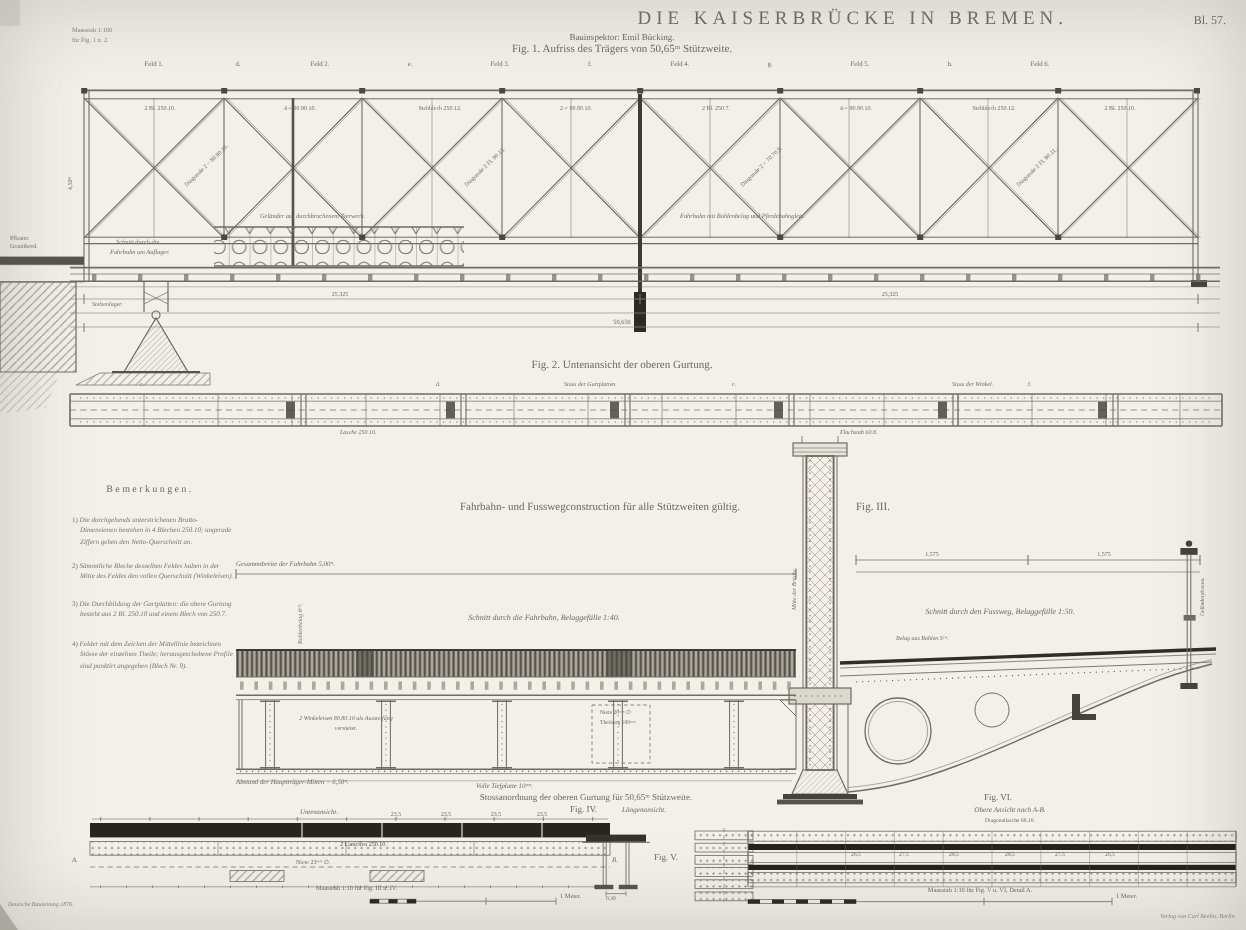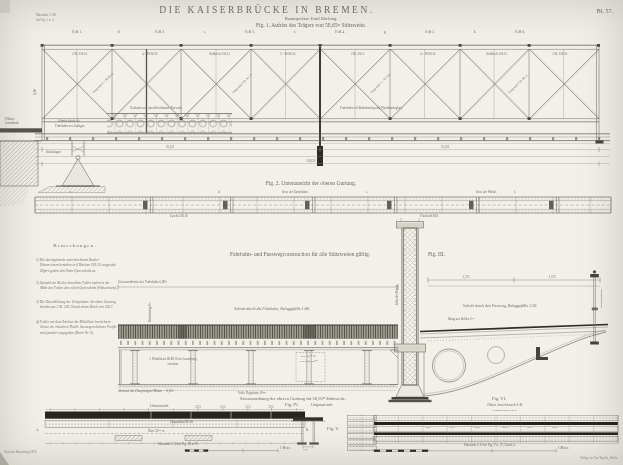--- a/index.html
+++ b/index.html
@@ -8,21 +8,21 @@
          box-shadow:inset 0 0 45px rgba(92,89,78,.28);}
   svg.art{position:absolute;left:0;top:0;}
   .lbl{position:absolute;color:#6b6963;white-space:nowrap;line-height:1;}
   .it{font-style:italic}
   .ctr{transform:translateX(-50%)}
   .rot{transform:rotate(-90deg);transform-origin:left top}
   .rotd{transform:rotate(-44deg);transform-origin:left top}
   .s28{font-size:2.8px}.s3{font-size:3px}.s32{font-size:3.2px}.s34{font-size:3.4px}
   .s36{font-size:3.6px}.s4{font-size:4px}.s45{font-size:4.5px}.s5{font-size:5px}
   .s55{font-size:5.5px}.s6{font-size:6px}
-  .title{left:0;width:534px;text-align:center;letter-spacing:2.5px;font-size:9.5px;color:#6e6c64}
+  .title{left:0;width:534px;text-align:right;letter-spacing:2.5px;font-size:9.5px;color:#6e6c64}
   .faint{color:#86837a}
   .note{white-space:normal;width:77px;font-size:3.5px;line-height:1.5;font-style:italic;
         color:#76746d;text-indent:-4px;padding-left:4px}
   .nnum{font-style:normal}
   .heading{letter-spacing:1.2px}
 </style>
 </head>
 <body>
 
 <div class="plate">

